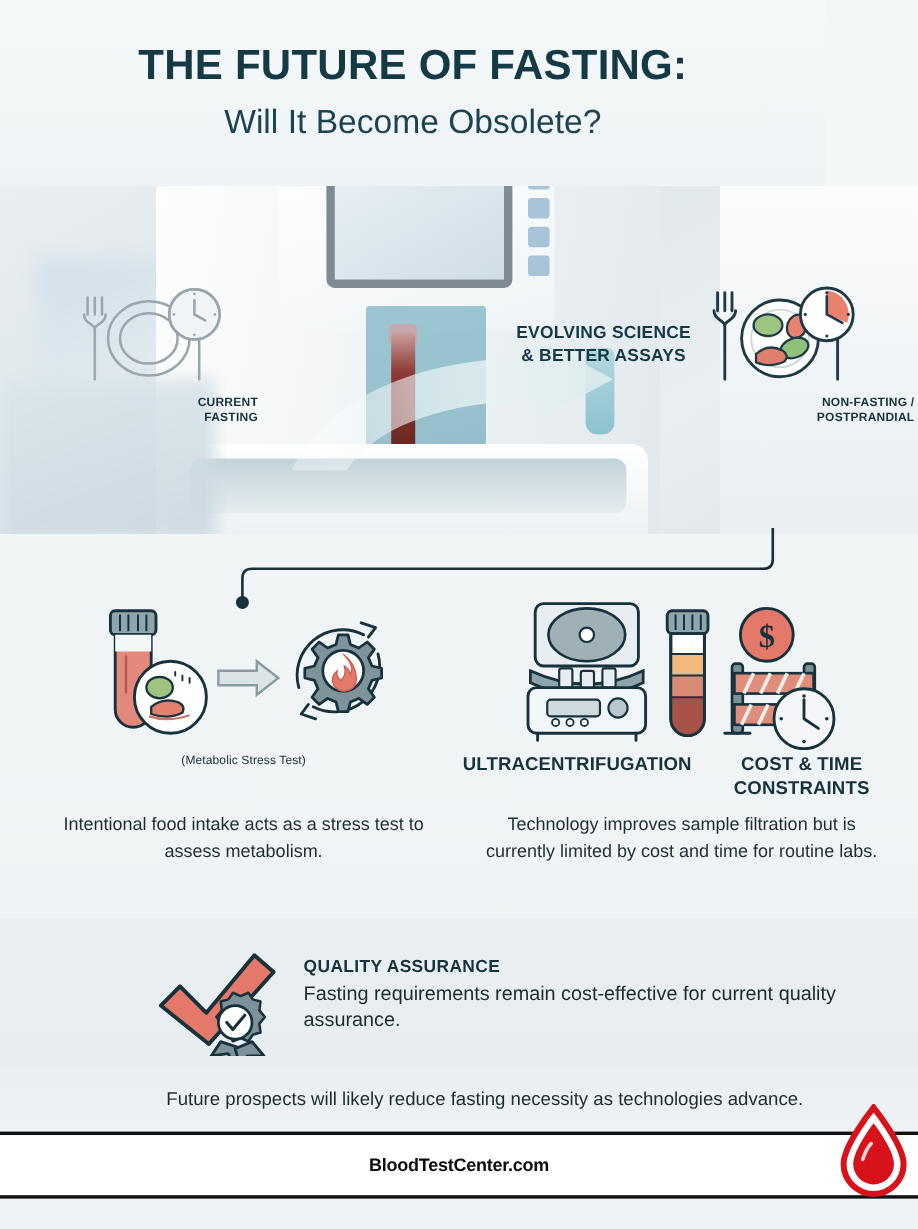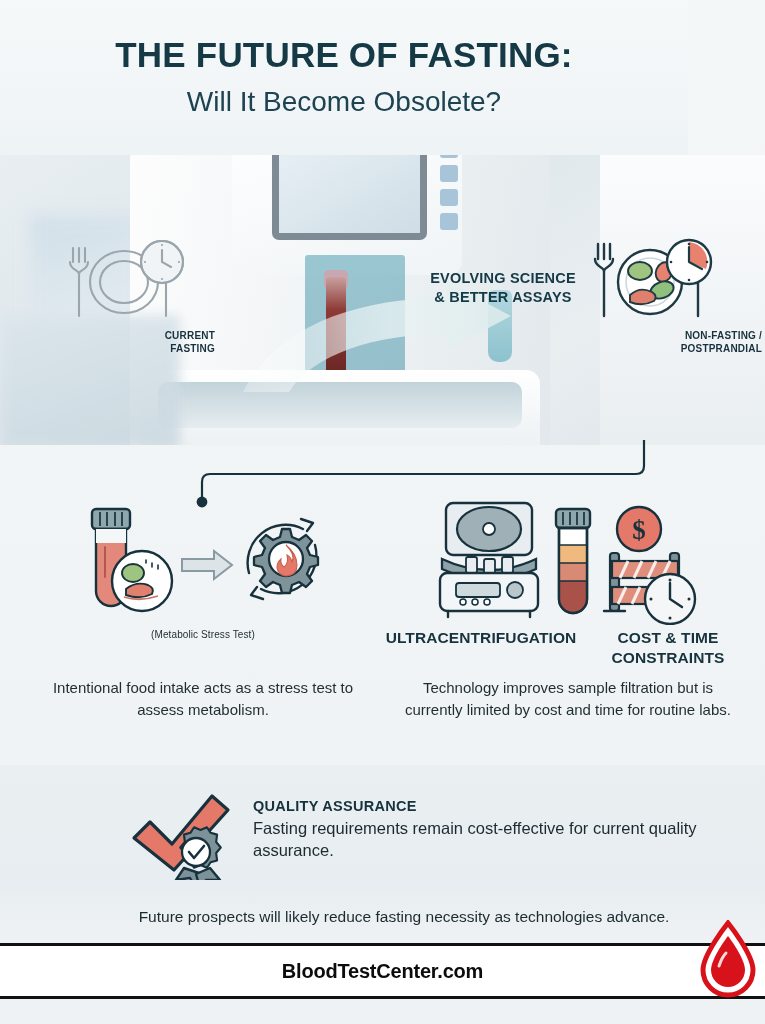--- a/index.html
+++ b/index.html
@@ -174,21 +174,21 @@
 
   
   .rule { position:absolute; left:0; width:765px; height:3px; background:#111; }
   .rule-top { top: 943px; }
   .rule-bot { top: 996px; }
   .footer {
     position:absolute; left:0; top:946px; width:765px; height:50px;
     background:#ffffff; display:flex; align-items:center; justify-content:center;
   }
   .footer span {
-    font-size:20px; font-weight:700; color:#0c0c0c; letter-spacing:-0.2px;
+    font-size:15px; font-weight:700; color:#0c0c0c; letter-spacing:-0.2px;
   }
   .drop { position:absolute; left:697px; top:920px; }
   .footer-strip {
     position:absolute; left:0; top:999px; width:765px; height:25px;
     background:#eef2f4;
   }
 </style>
 </head>
 <body>
 

